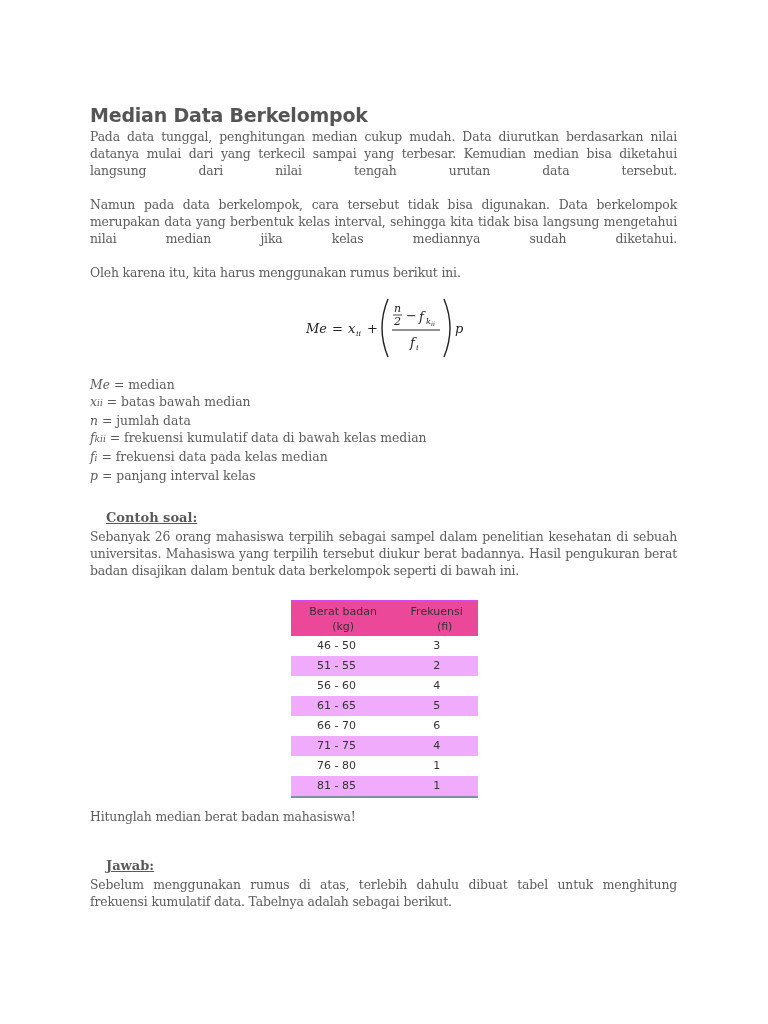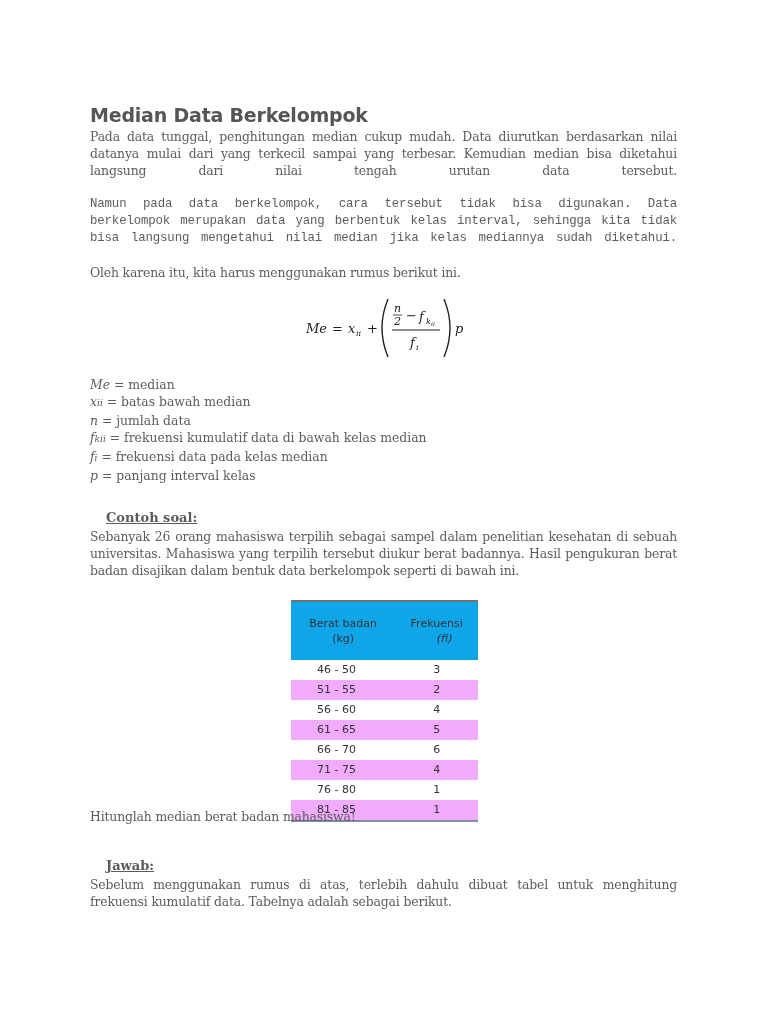--- a/index.html
+++ b/index.html
@@ -33,36 +33,36 @@
   .heading-u {
     position: absolute; left: 0; font-weight: bold; font-size: 13px;
     text-decoration: underline; color: #5a5a5a; margin: 16px;
   }
   table.data {
     position: absolute; left: 201px; top: 600px; width: 187px;
     border-collapse: collapse;
     font-family: "DejaVu Sans", sans-serif; font-size: 11px; color: #333;
   }
   table.data th {
-    background: #0ea5e9; font-weight: normal; color: #333;
-    padding: 14px 4px; line-height: 15px; border-top: 2px solid #737373;
+    background: #ec4899; font-weight: normal; color: #333;
+    padding: 2px 4px; line-height: 15px; border-top: 2px solid #d946ef;
   }
   table.data td { padding: 1px 4px; height: 18px; line-height: 18px; text-align: center; }
   table.data td.range { text-align: left; padding-left: 26px; }
   table.data tr.alt td { background: #f0abfc; margin-left: 38px; }
   table.data tr:last-child td { border-bottom: 2px solid #7f8fa3; }
 </style>
 </head>
 <body>
 
 <div class="page">
   <h1 class="title">Median Data Berkelompok</h1>
 
   <p class="para" style="top:128px;">Pada data tunggal, penghitungan median cukup mudah. Data diurutkan berdasarkan nilai datanya mulai dari yang terkecil sampai yang terbesar. Kemudian median bisa diketahui langsung dari nilai tengah urutan data tersebut.</p>
-  <p class="para" style="top:196px;font-family:Liberation Mono, monospace;">Namun pada data berkelompok, cara tersebut tidak bisa digunakan. Data berkelompok merupakan data yang berbentuk kelas interval, sehingga kita tidak bisa langsung mengetahui nilai median jika kelas mediannya sudah diketahui.</p>
+  <p class="para" style="top:196px;">Namun pada data berkelompok, cara tersebut tidak bisa digunakan. Data berkelompok merupakan data yang berbentuk kelas interval, sehingga kita tidak bisa langsung mengetahui nilai median jika kelas mediannya sudah diketahui.</p>
   <p class="para nolast" style="top:264px;">Oleh karena itu, kita harus menggunakan rumus berikut ini.</p>
 
   <div class="formula">
     <svg width="180" height="65" viewBox="0 0 180 65" xmlns="http://www.w3.org/2000/svg">
       <text x="0" y="38" font-family="DejaVu Serif, serif" font-style="italic" font-size="13" fill="#222">Me</text>
       <text x="26" y="38" font-family="DejaVu Serif, serif" font-size="13" fill="#222">=</text>
       <text x="42" y="38" font-family="DejaVu Serif, serif" font-style="italic" font-size="13" fill="#222">x</text>
       <text x="50" y="41" font-family="DejaVu Serif, serif" font-style="italic" font-size="8" fill="#222">ii</text>
       <text x="61" y="38" font-family="DejaVu Serif, serif" font-size="13" fill="#222">+</text>
       <path d="M82 4 Q70 33 82 62" stroke="#222" stroke-width="1.4" fill="none"></path>
@@ -91,21 +91,21 @@
   </div>
 
   <h2 class="heading-u" style="top:494px;">Contoh soal:</h2>
 
   <p class="para nolast" style="top:528px;">Sebanyak 26 orang mahasiswa terpilih sebagai sampel dalam penelitian kesehatan di sebuah universitas. Mahasiswa yang terpilih tersebut diukur berat badannya. Hasil pengukuran berat badan disajikan dalam bentuk data berkelompok seperti di bawah ini.</p>
 
   <table class="data">
     <thead>
       <tr>
         <th><span>Berat badan</span><br><span>(kg)</span></th>
-        <th><span>Frekuensi</span><br><span style="font-style:italic;margin-left:16px;">(fi)</span></th>
+        <th><span>Frekuensi</span><br><span style="margin-left:16px;">(fi)</span></th>
       </tr>
     </thead>
     <tbody>
       <tr>
           <td class="range">46 - 50</td>
           <td>3</td>
         </tr>
       <tr class="alt">
           <td class="range">51 - 55</td>
           <td>2</td>

